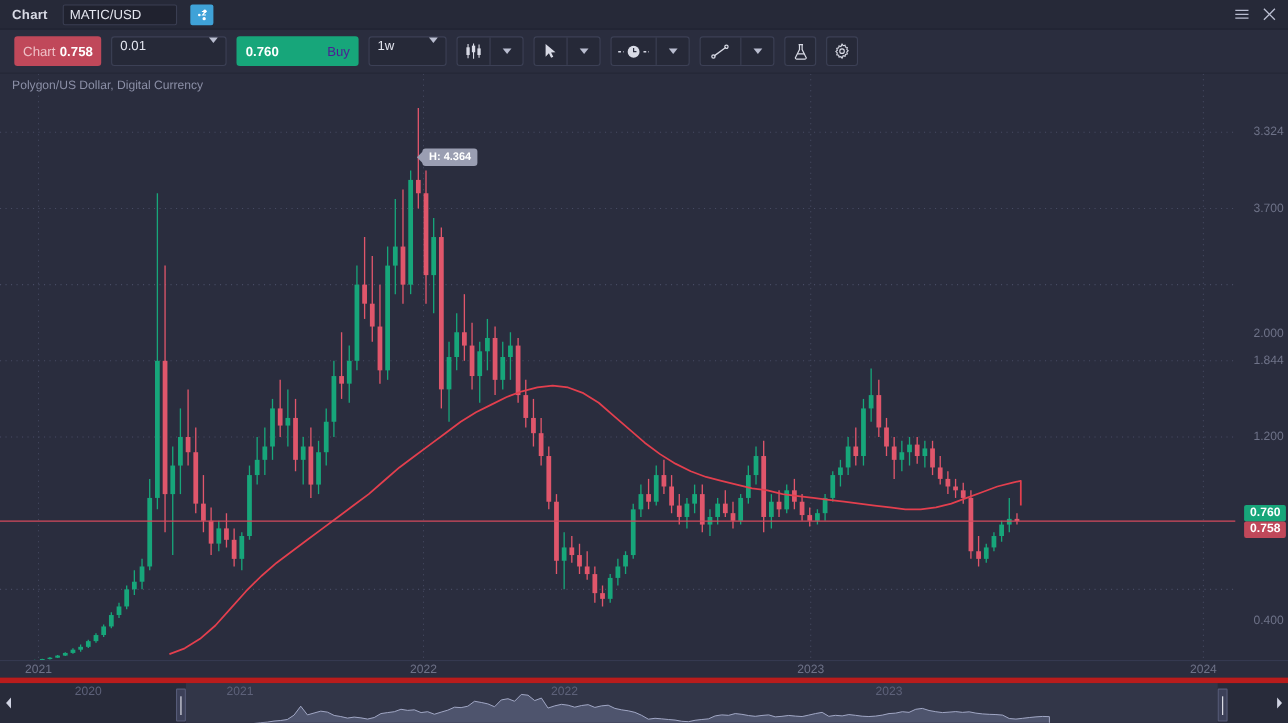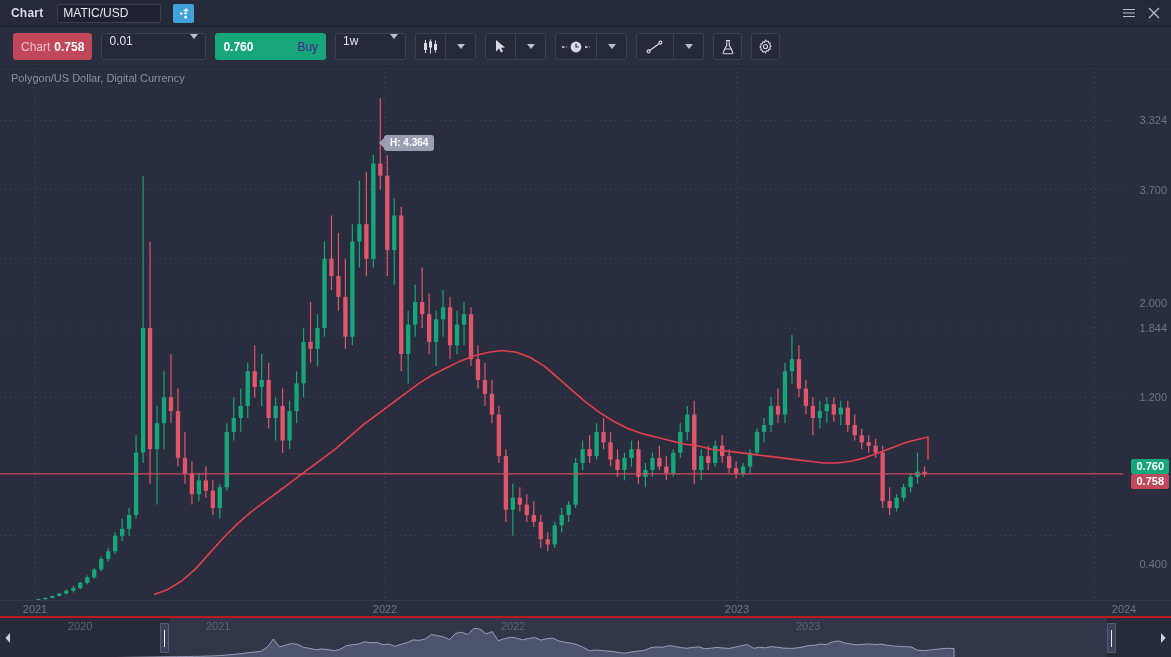--- a/index.html
+++ b/index.html
@@ -125,21 +125,21 @@
     background: #2a2d3e; border-top: 1px solid #353950;
   }
   .tx-label {
     position: absolute; top: 2px; color: #6e7288; font-size: 11px;
     transform: translateX(-50%); white-space: nowrap;
   }
 
   
   #navigator {
     position: absolute; left: 0; top: 616px; width: 1171px; height: 41px;
-    background: #282b3a; border-top: 2px solid #b91c1c;
+    background: #282b3a; border-top: 5px solid #b91c1c;
     display: flex; align-items: stretch; text-align: center;
   }
   .nav-arrow {
     width: 16px; display: flex; align-items: center; justify-content: center;
     cursor: pointer; background: transparent; border: none;
   }
   #nav-track { position: relative; flex: 1; height: 41px; overflow: hidden; }
   #nav-svg { position: absolute; left: 0; top: 0; }
   .nav-year {
     position: absolute; top: 2px; color: #5d6179; font-size: 11px; z-index: 3;
@@ -568,21 +568,21 @@
         <div class="px-label" style="top: 468.754px; margin-top: 28px;">0.400</div>
         <div class="px-badge" style="background: rgb(23, 166, 122); top: 391.779px;">0.760</div>
         <div class="px-badge" style="background: rgb(192, 72, 90); top: 406.779px;">0.758</div>
       </div>
   </div>
 
   <div id="time-axis">
       <div class="tx-label" style="left: 35px;">2021</div>
       <div class="tx-label" style="left: 385px;">2022</div>
       <div class="tx-label" style="left: 737px;">2023</div>
-      <div class="tx-label" style="left: 1124px;">2024</div>
+      <div class="tx-label" style="left: 1094px;">2024</div>
     </div>
 
   <div id="navigator">
     <button class="nav-arrow">
       <svg width="8" height="12" viewBox="0 0 8 12">
         <path d="M6 1 L1.5 6 L6 11 Z" fill="#d0d3e2"></path>
       </svg>
     </button>
     <div id="nav-track">
       <svg id="nav-svg" width="1139" height="41">

